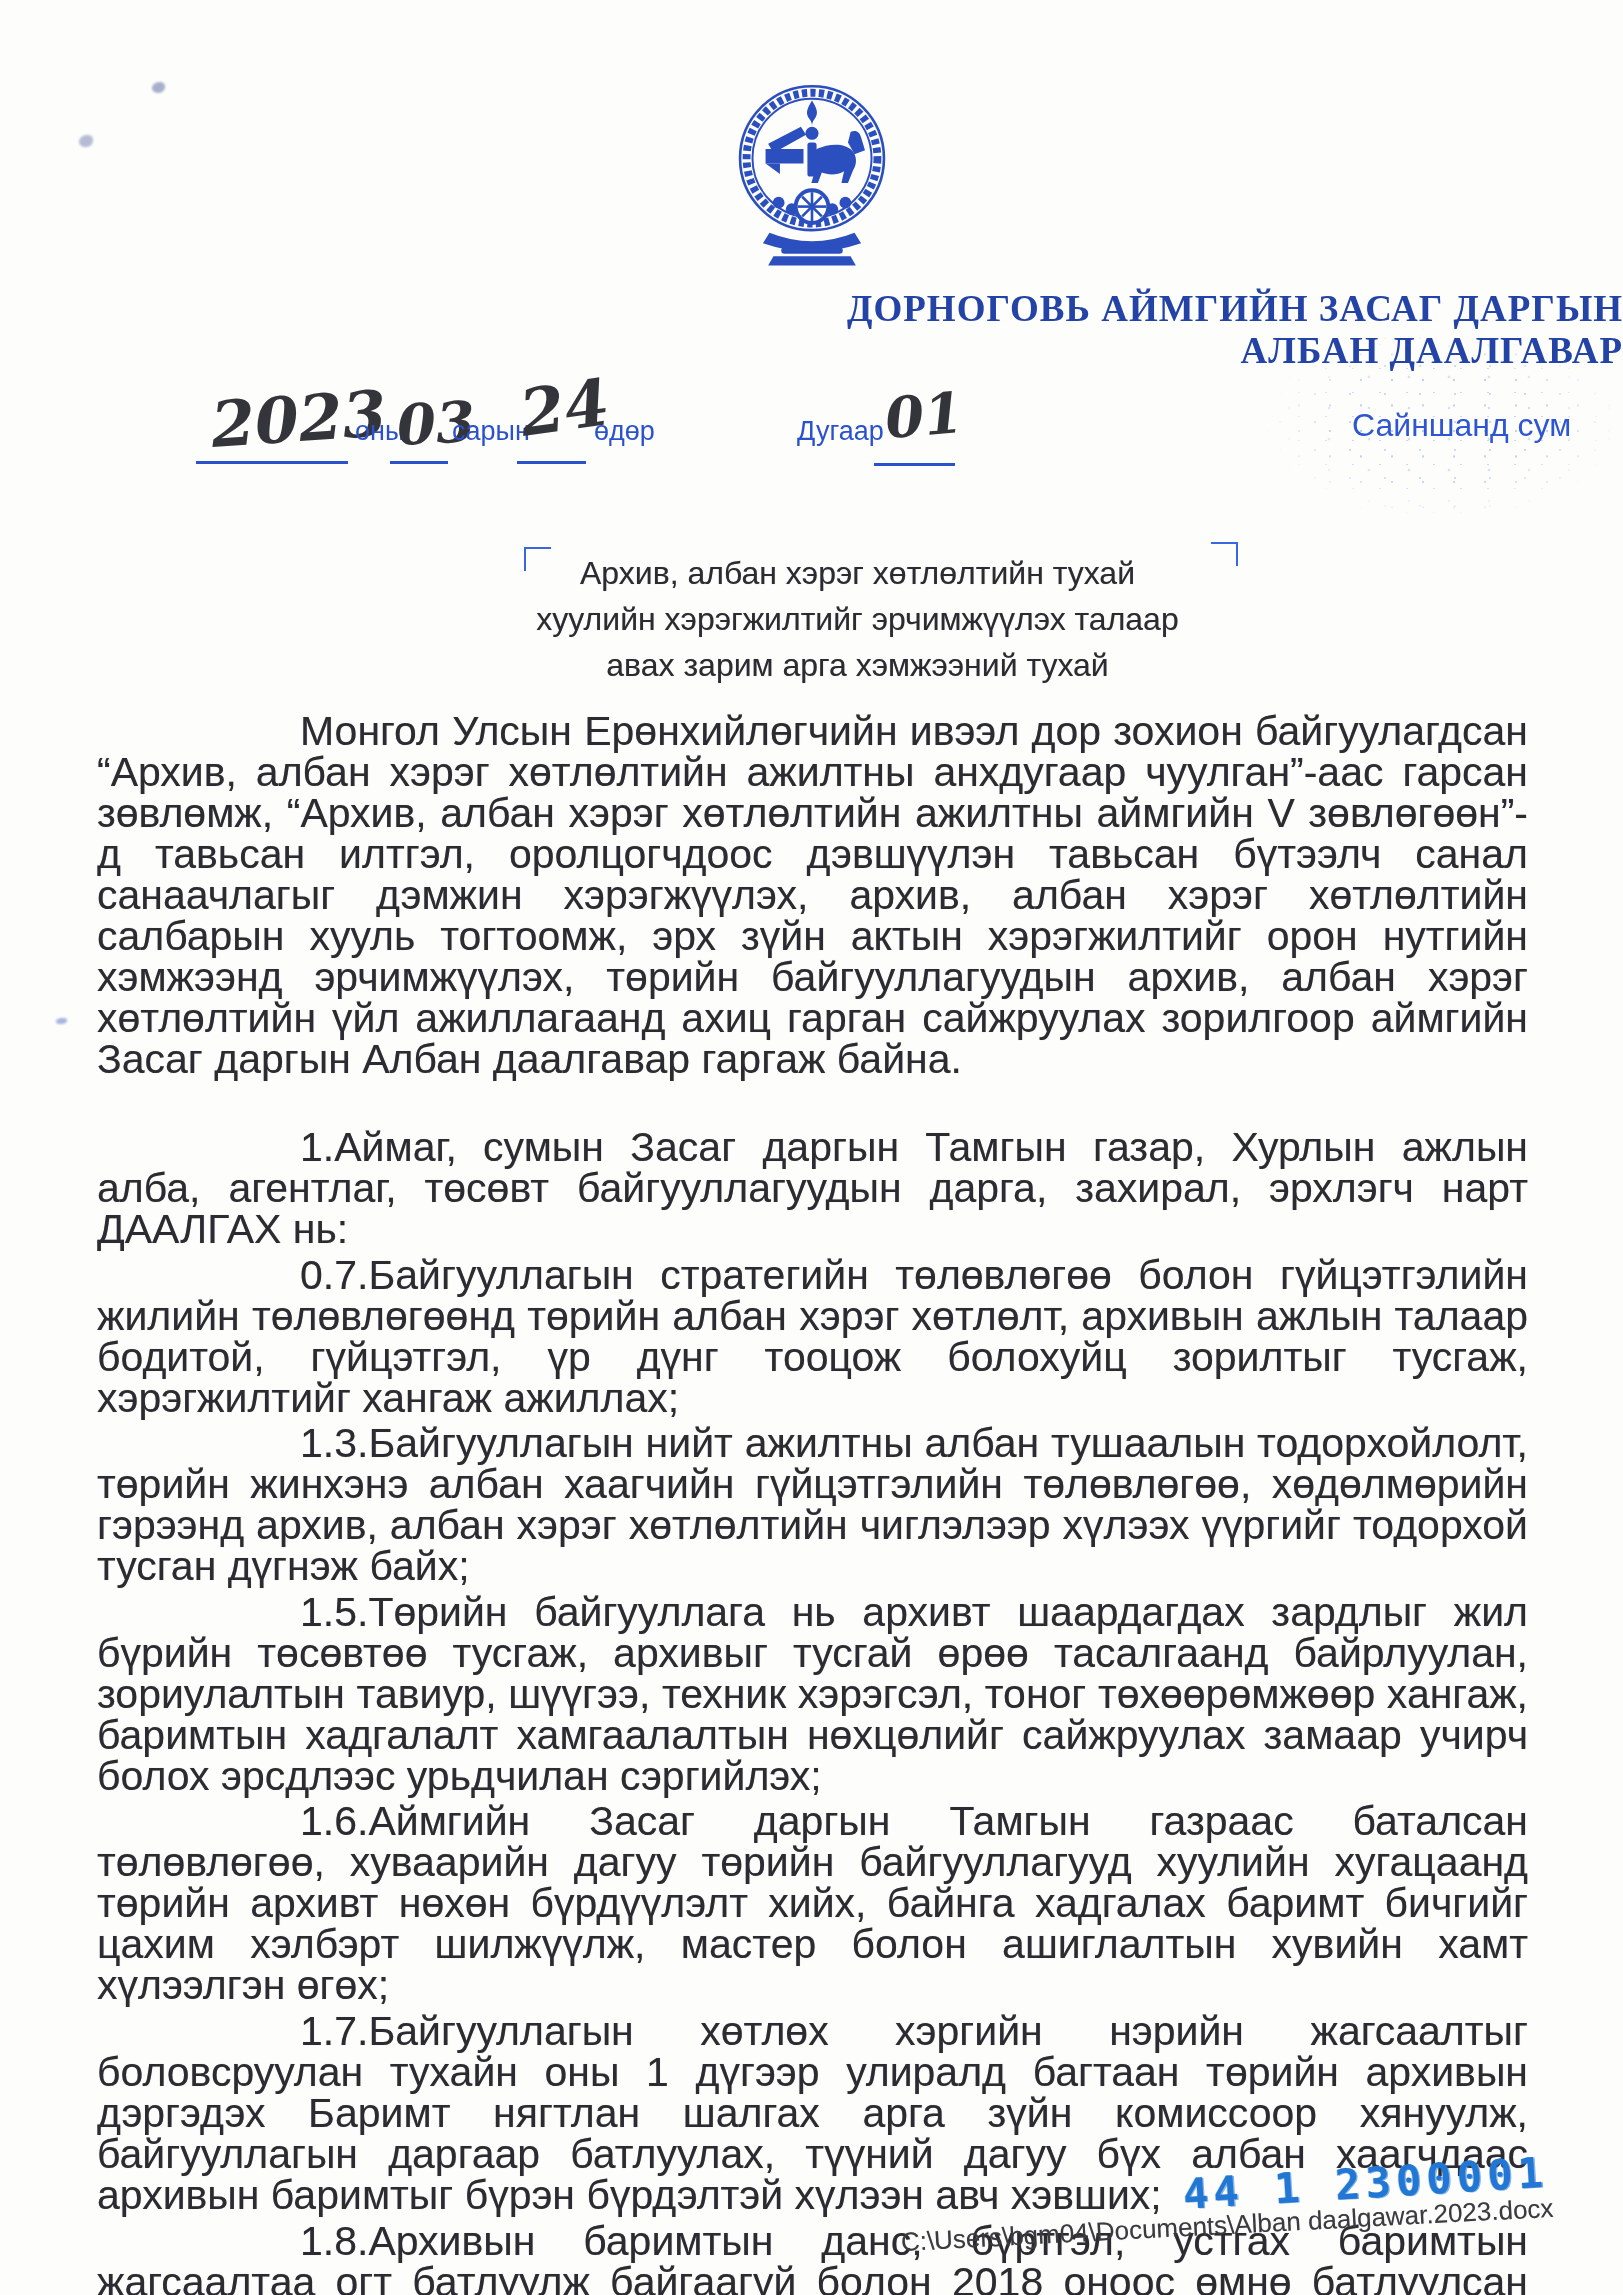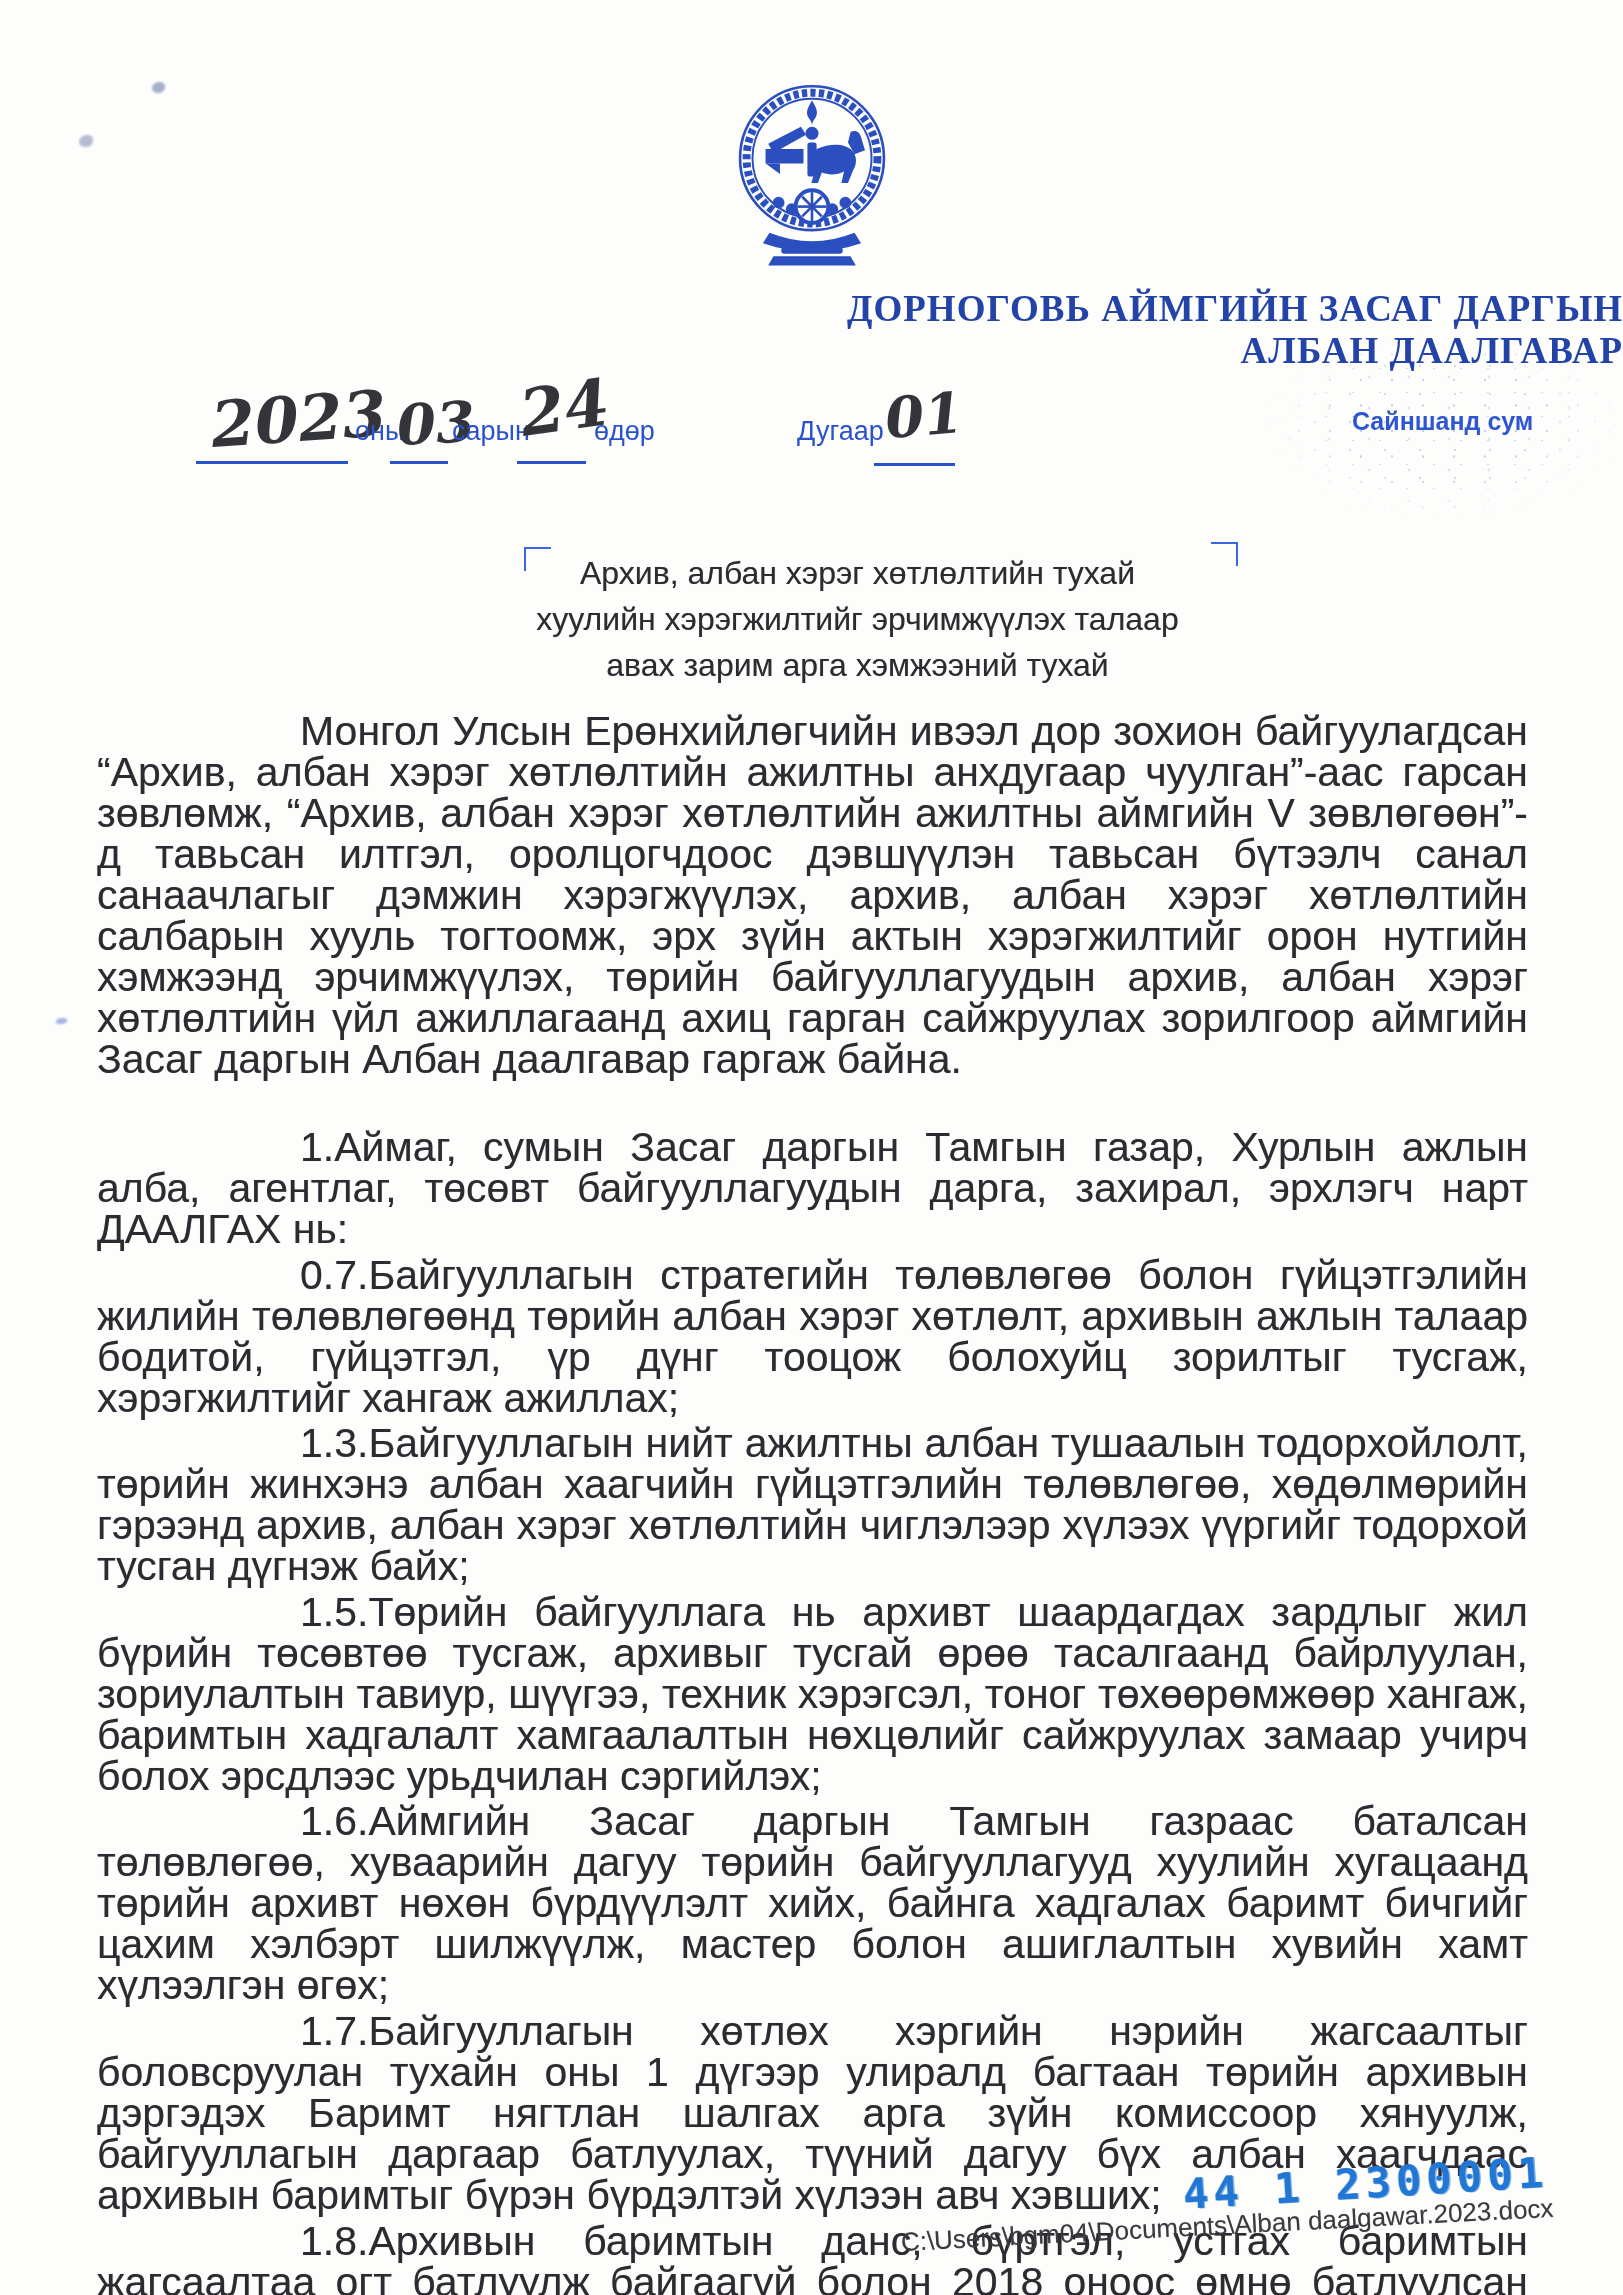--- a/index.html
+++ b/index.html
@@ -24,21 +24,21 @@
       color:#34343b;}
   .hw-year {left:211px;top:382px;font-size:63px;transform:rotate(-4deg);}
   .hw-month{left:397px;top:390px;font-size:56px;transform:rotate(-3deg);}
   .hw-day  {left:520px;top:370px;font-size:64px;transform:rotate(-8deg);}
   .hw-num  {left:885px;top:382px;font-size:56px;transform:rotate(-5deg);}
   .ul{position:absolute;border-bottom:3.3px solid #2b52cd;height:0;}
   .ul-year {left:196px;width:152px;top:461px;}
   .ul-month{left:390px;width:58px;top:461px;}
   .ul-day  {left:517px;width:69px;top:461px;}
   .ul-num  {left:874px;width:81px;top:463px;}
-  .location{position:absolute;left:1352px;top:407px;font-size:25px;font-weight:700;color:#2e55d2;}
+  .location{position:absolute;left:1352px;top:407px;font-size:32px;font-weight:400;color:#2e55d2;}
   .noise{position:absolute;left:1263px;top:325px;width:359px;height:196px;border-radius:40%;
     background-image:
       radial-gradient(circle 2px at 5.2px 3.9px,  rgba(70,118,218,.34) 60%,transparent 61%),
       radial-gradient(circle 1.3px at 17px 13px,rgba(70,118,218,.26) 60%,transparent 61%),
       radial-gradient(circle 2.6px at 26px 21px,rgba(70,118,218,.20) 60%,transparent 61%),
       radial-gradient(circle 1.3px at 9.2px 19.6px,rgba(70,118,218,.28) 60%,transparent 61%);
     background-size:31px 25.5px,35px 28px,40px 31px,27px 24px;
     -webkit-mask-image:radial-gradient(closest-side,#000 55%,transparent 100%);
             mask-image:radial-gradient(closest-side,#000 55%,transparent 100%);}
 

